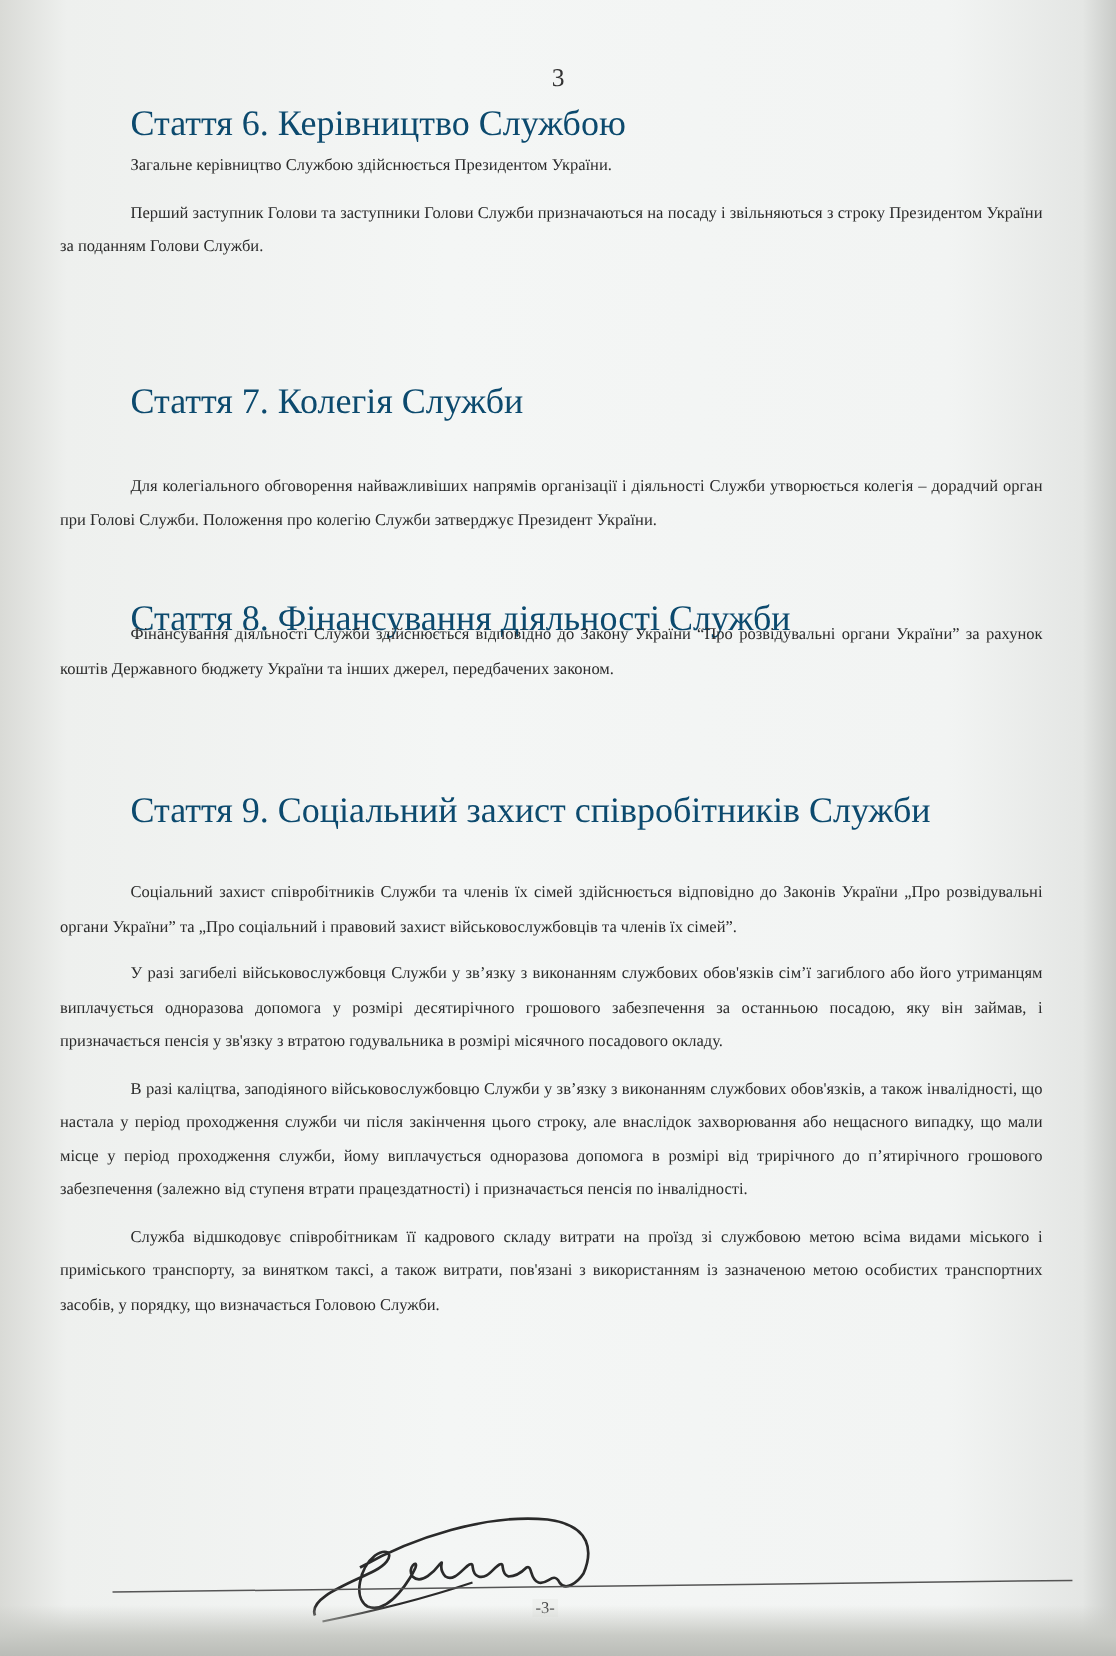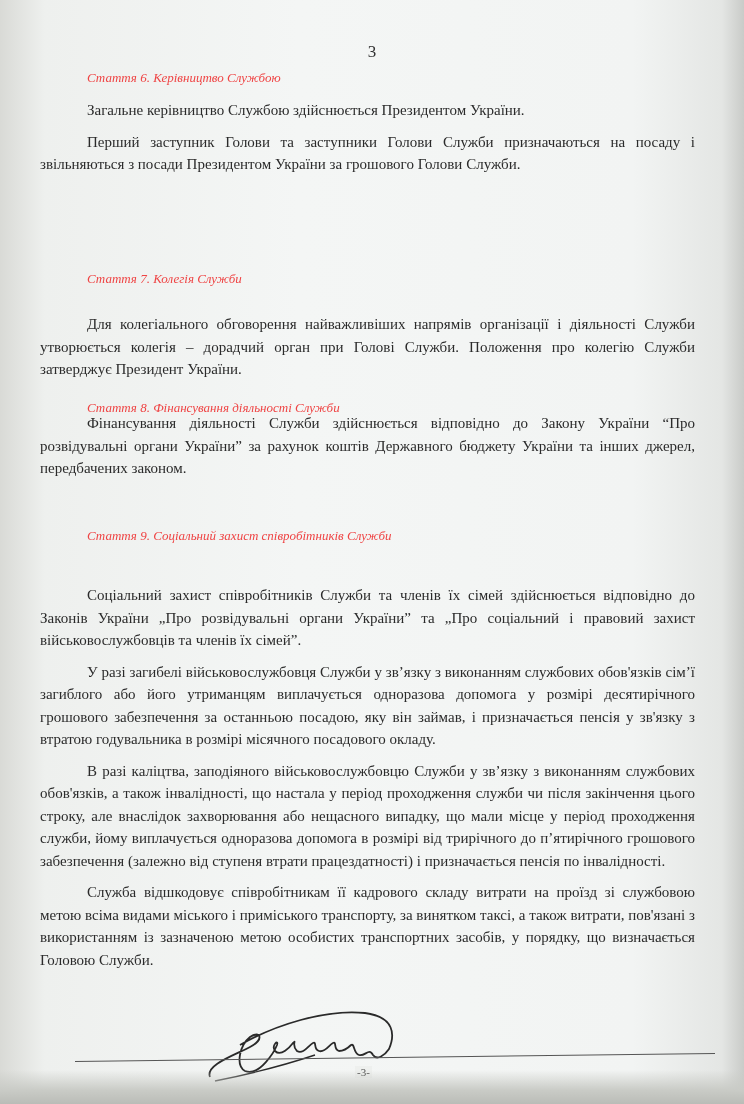--- a/index.html
+++ b/index.html
@@ -10,46 +10,46 @@
     color:#2b2b2b;
   }
   .shade-bottom {
     position:absolute; left:0; right:0; bottom:0; height:34px;
     background: linear-gradient(180deg, rgba(210,212,208,0) 0%, #c9cbc6 60%, #babcb7 100%);
   }
   .page-num {
     position:absolute; top:42px; left:0; width:744px; text-align:center;
     font-size:17px; color:#333;
   }
-  .text { position:absolute; left:40px; width:655px; font-size:15px; line-height:22.5px; }
-  .title { position:absolute; left:87px; font-size:13px; color:#ef4444;font-style:italic; }
+  .text { position:absolute; left:40px; width:655px; font-size:11px; line-height:22.5px; }
+  .title { position:absolute; left:87px; font-size:24px; color:#0c4a6e; }
   .para { text-indent:47px; text-align:justify; margin:0; }
   .sig-line {
     position:absolute; left:75px; top:1057px; width:640px; height:1px; background:#555;
     transform: rotate(-0.7deg);
   }
   .footer-num {
     position:absolute; top:1066px; left:355px; font-size:11px; color:#444;
     background:#eef0ee; padding:0 2px;
   }
   .signature { position:absolute; left:205px; top:1005px; width:270px; height:80px; }
 </style>
 </head>
 <body>
 
 <div>
   <div class="page-num">3</div>
 
   <div class="title" style="top:70px;">Стаття 6. Керівництво Службою</div>
   <div class="text" style="top:99px;">
     <p class="para" style="margin-bottom:9px;">Загальне керівництво Службою здійснюється Президентом України.</p>
-    <p class="para">Перший заступник Голови та заступники Голови Служби призначаються на посаду і звільняються з посади Президентом України за грошового Голови Служби.</p>
+    <p class="para">Перший заступник Голови та заступники Голови Служби призначаються на посаду і звільняються з строку Президентом України за поданням Голови Служби.</p>
   </div>
 
-  <div class="title" style="top:271px;">Стаття 7. Колегія Служби</div>
+  <div class="title" style="top:255px;">Стаття 7. Колегія Служби</div>
   <div class="text" style="top:313px;">
     <p class="para">Для колегіального обговорення найважливіших напрямів організації і діяльності Служби утворюється колегія – дорадчий орган при Голові Служби. Положення про колегію Служби затверджує Президент України.</p>
   </div>
 
   <div class="title" style="top:400px;text-align:right;">Стаття 8. Фінансування діяльності Служби</div>
   <div class="text" style="top:412px;">
     <p class="para">Фінансування діяльності Служби здійснюється відповідно до Закону України “Про розвідувальні органи України” за рахунок коштів Державного бюджету України та інших джерел, передбачених законом.</p>
   </div>
 
   <div class="title" style="top:528px;text-align:center;">Стаття 9. Соціальний захист співробітників Служби</div>

